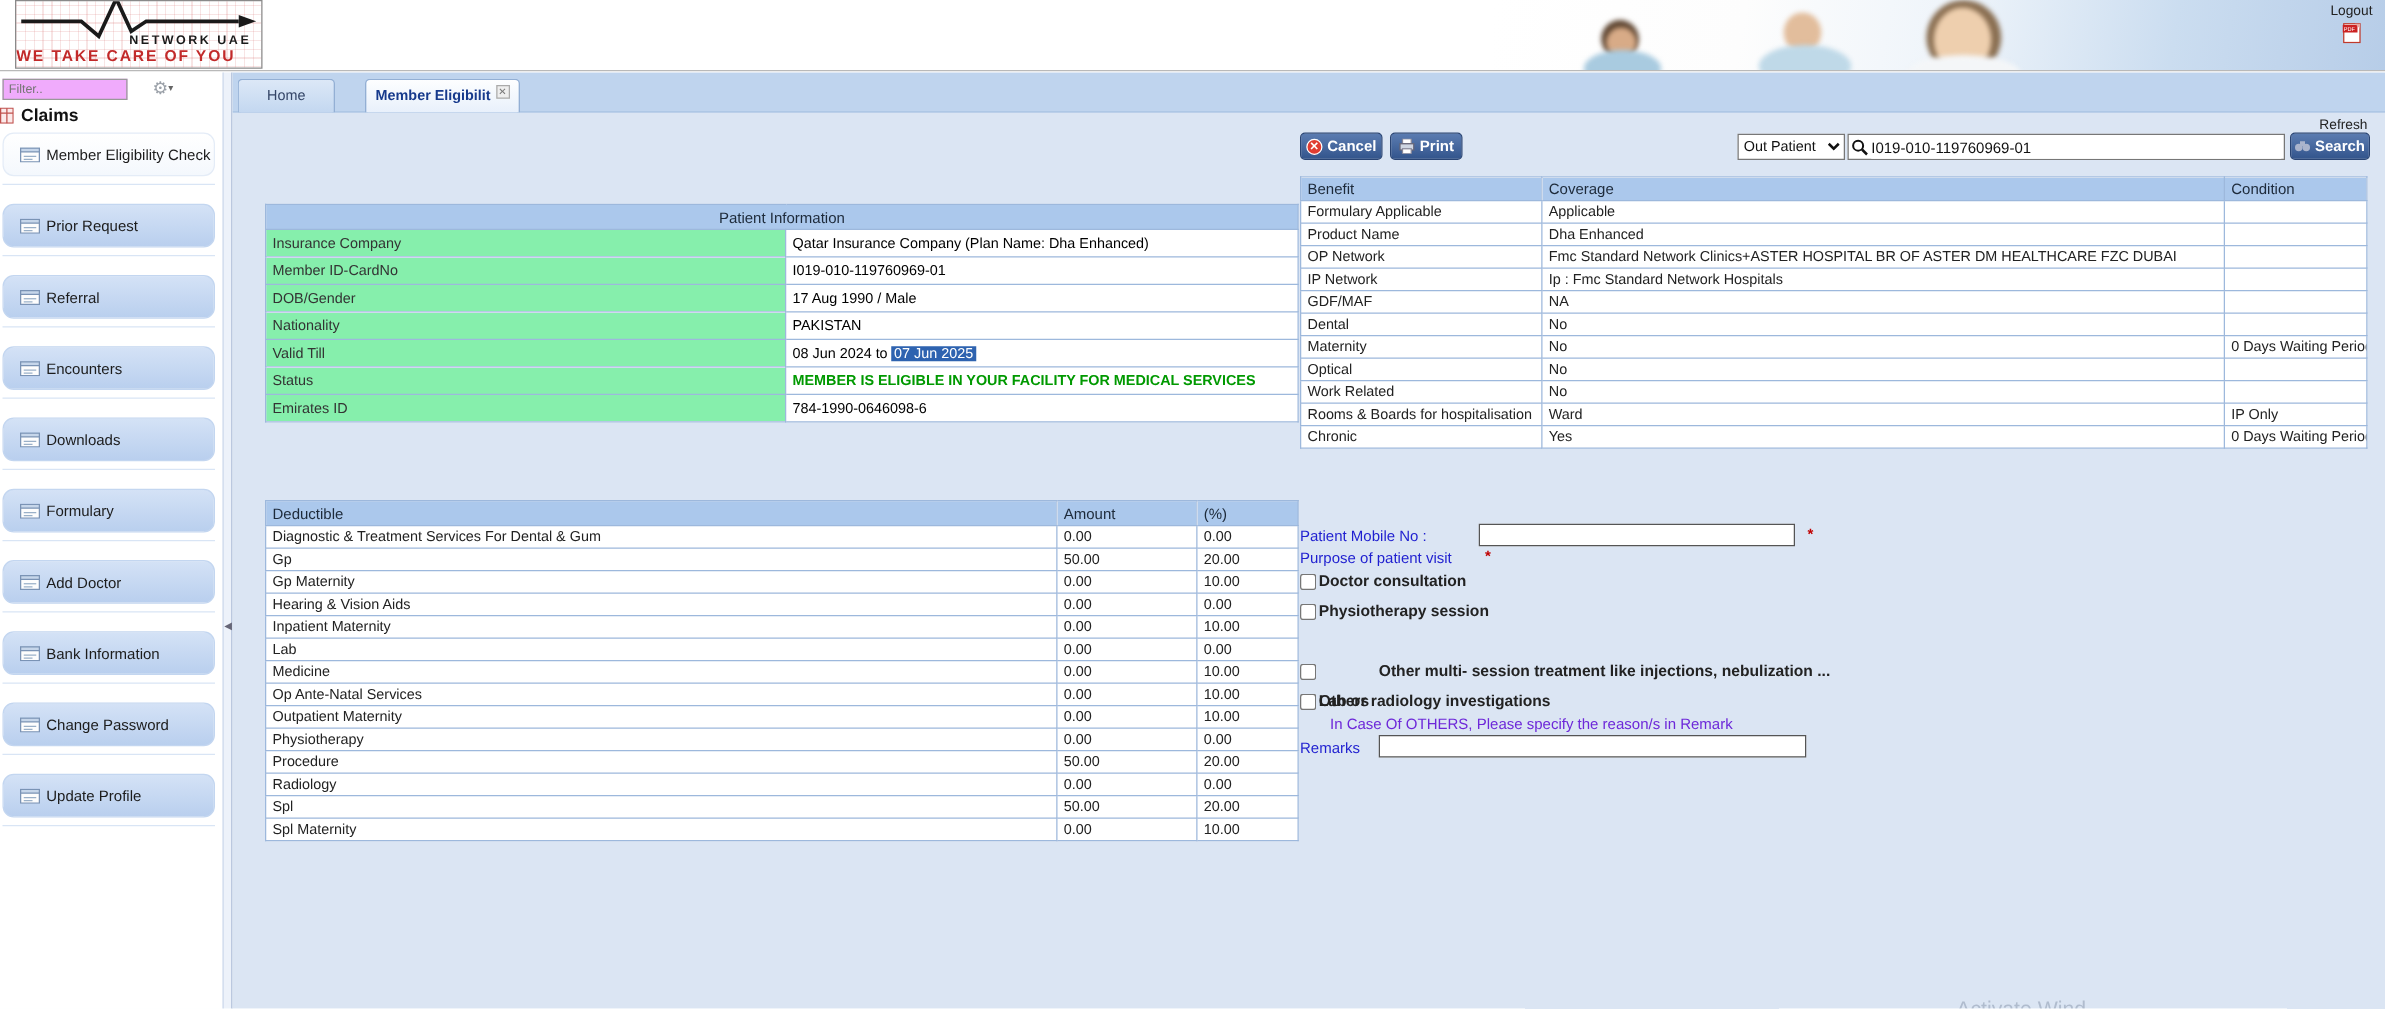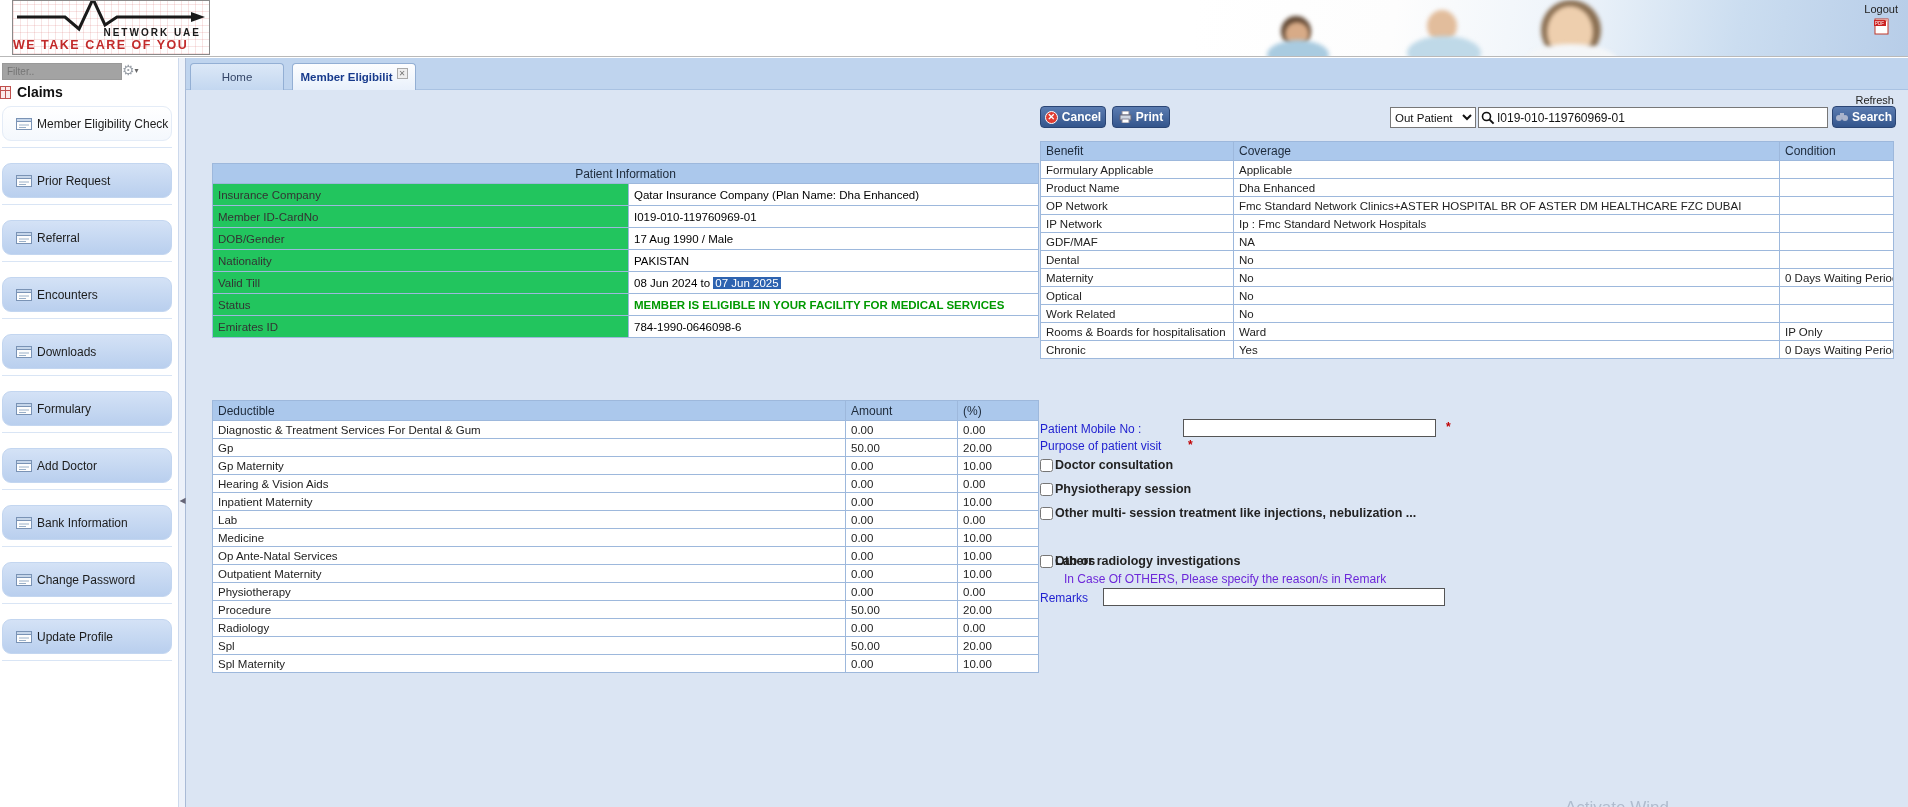--- a/index.html
+++ b/index.html
@@ -18,21 +18,21 @@
   .logo-tag { position:absolute; left:0; right:0; bottom:2px; text-align:left; font-size:12.5px; font-weight:bold; letter-spacing:1.5px; color:#c22a2a; }
   .photo { position:absolute; left:1195px; top:0; width:713px; height:56px; overflow:hidden;
       background:linear-gradient(100deg,#ffffff 0%,#fdfdfd 28%,#eef4fa 52%,#cbddf0 76%,#b7cde8 100%); }
   .blob { position:absolute; border-radius:50%; filter:blur(2px); }
   .logout { position:absolute; right:10px; top:3px; font-size:11px; color:#222; cursor:pointer; }
   .pdficon { position:absolute; right:18px; top:17px; }
 
   
   #sidebar { position:absolute; left:0; top:58px; width:178px; height:749px; background:#fff; }
   .filter-row { position:absolute; left:2px; top:4px; width:174px; height:20px; }
-  .filter-input { position:absolute; left:0; top:1px; width:120px; height:17px; border:1px solid #999; font-size:10px; padding:0 4px; color:#444; background:#a3a3a3; }
+  .filter-input { position:absolute; left:0; top:1px; width:100px; height:17px; border:1px solid #999; font-size:10px; padding:0 4px; color:#444; background:#f0abfc; }
   .gear-wrap { position:absolute; left:120px; top:0; font-size:14px; color:#9aa0a8; cursor:pointer; }
   .gear-caret { font-size:8px; color:#666; vertical-align:2px; }
   .claims-hdr { position:absolute; left:0; top:26px; width:176px; height:20px; font-size:14px; font-weight:bold; color:#111; }
   .claims-hdr svg { vertical-align:-2px; margin-right:2px; }
   .menu { position:absolute; left:2px; top:48px; width:170px; }
   .menu-item-wrap { padding-bottom:6px; border-bottom:1px solid #d9e5f5; margin-bottom:15px; }
   .menu-item { height:35px; border-radius:9px; background:linear-gradient(#d4e2f6,#b9cfee); border:1px solid #c3d6f0;
       display:flex; align-items:center; cursor:pointer; }
   .menu-item.active { background:linear-gradient(#ffffff,#f4f8fd); border-color:#e4ecf7; }
   .menu-item svg { margin:0 5px 0 13px; flex:none; }
@@ -40,35 +40,35 @@
 
   
   #splitter { position:absolute; left:178px; top:58px; width:8px; height:749px; background:#edf2fa; border-left:1px solid #cdd9ec; border-right:1px solid #aabbd6; }
   .splitter-handle { position:absolute; left:0; top:428px; width:7px; height:30px; font-size:8px; color:#667; line-height:30px; text-align:center; cursor:pointer; }
 
   
   #main { position:absolute; left:186px; top:58px; width:1722px; height:749px; background:#dbe5f3; overflow:hidden; }
   .tabbar { position:absolute; left:0; top:0; width:1722px; height:32px; background:#bfd4ee; border-bottom:1px solid #a9c2e2; }
   .tab { position:absolute; top:5px; height:27px; border:1px solid #93afd4; border-bottom:none; border-radius:4px 4px 0 0;
       font-size:11.5px; display:flex; align-items:center; justify-content:center; cursor:pointer; }
-  .tab.inactive { left:4px; width:94px; background:linear-gradient(#dce8f7,#c3d7f0); color:#334466; }
+  .tab.inactive { left:4px; width:78px; background:linear-gradient(#dce8f7,#c3d7f0); color:#334466; }
   .tab.active { left:106px; width:124px; background:linear-gradient(#fdfeff,#e8f0fb); color:#173a8c; font-weight:bold; }
   .tab-close { width:11px; height:11px; margin-left:4px; margin-top:-8px; background:#eee; border:1px solid #aaa; font-size:8px; line-height:9px; text-align:center; color:#777; font-weight:normal; cursor:pointer; }
   .refresh { position:absolute; right:14px; top:36px; font-size:11px; color:#222; cursor:pointer; }
 
   
   table { border-collapse:collapse; table-layout:fixed; }
   td, th { border:1px solid #9db8dc; font-size:11.5px; padding:1px 5px; white-space:nowrap; overflow:hidden; text-align:left; font-weight:normal; }
   th { background:#abc8ec; color:#1d2a3a; }
 
   
   #patient-table { position:absolute; left:26px; top:105px; width:826px; background:#fff; }
   #patient-table th { height:20px; text-align:center; font-size:12px; }
   #patient-table td { height:22px; }
-  #patient-table td.lbl { background:#22c55e; color:#333; }
+  #patient-table td.lbl { background:#86efac; color:#333; }
   .status-green { color:#009900; font-weight:bold; }
   .hl { background:#2e63b0; color:#fff; padding:0 2px; }
 
   
   #deductible-table { position:absolute; left:26px; top:342px; width:826px; background:#fff; }
   #deductible-table th { height:20px; font-size:12px; }
   #deductible-table td { height:18px; font-size:11.5px; color:#222; }
 
   
   #benefit-table { position:absolute; left:854px; top:83px; width:853px; background:#fff; }
@@ -554,21 +554,21 @@
   <div class="chk-row" style="top: 400px;">
     <input type="checkbox" style="">
     <span class="chk-label">Doctor consultation</span>
   </div>
 
   <div class="chk-row" style="top: 424px;">
     <input type="checkbox" style="">
     <span class="chk-label">Physiotherapy session</span>
   </div>
 
-  <div class="chk-row" style="top: 448px;">
+  <div class="chk-row" style="top: 472px; gap: 48px;">
     <input type="checkbox" style="">
     <span class="chk-label">Other multi- session treatment like injections, nebulization ...</span>
   </div>
 
   <div class="chk-row" style="top: 472px; margin-top: 24px;">
     <input type="checkbox" style="">
     <span class="chk-label">Lab or radiology investigations</span>
   </div>
 
   <div class="chk-row" style="top: 496px;">

